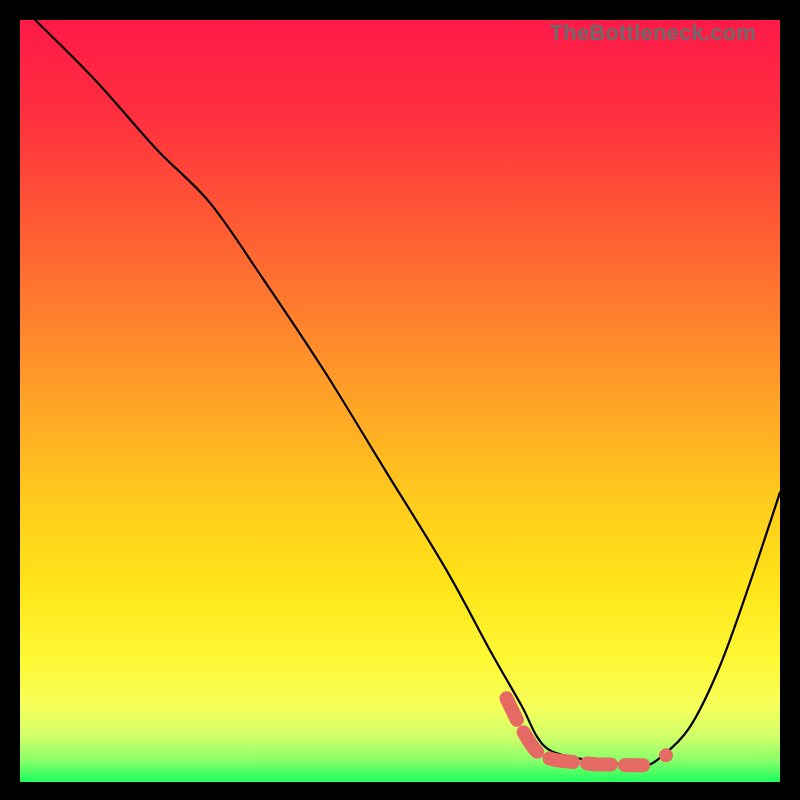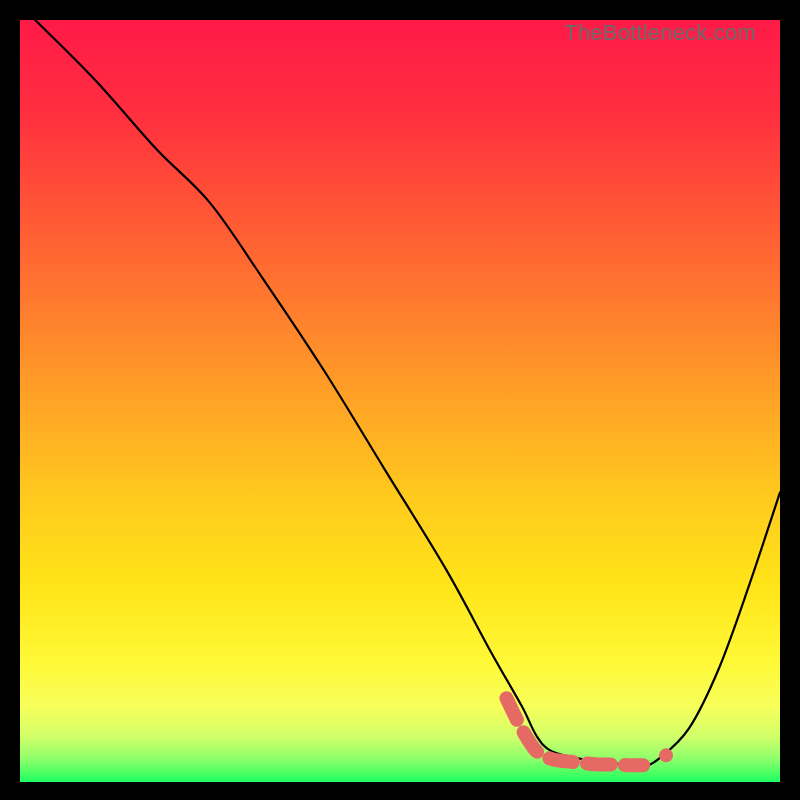--- a/index.html
+++ b/index.html
@@ -17,21 +17,21 @@
     top: 20px;
     width: 760px;
     height: 762px;
     background: #000;
   }
   .watermark {
     position: absolute;
     top: 0px;
     right: 24px;
     font-size: 22px;
-    font-weight: 400;
+    font-weight: 700;
     color: #6b6b6b;
     letter-spacing: 0.2px;
   }
   svg {
     display: block;
   }
 </style>
 </head>
 <body>
 

